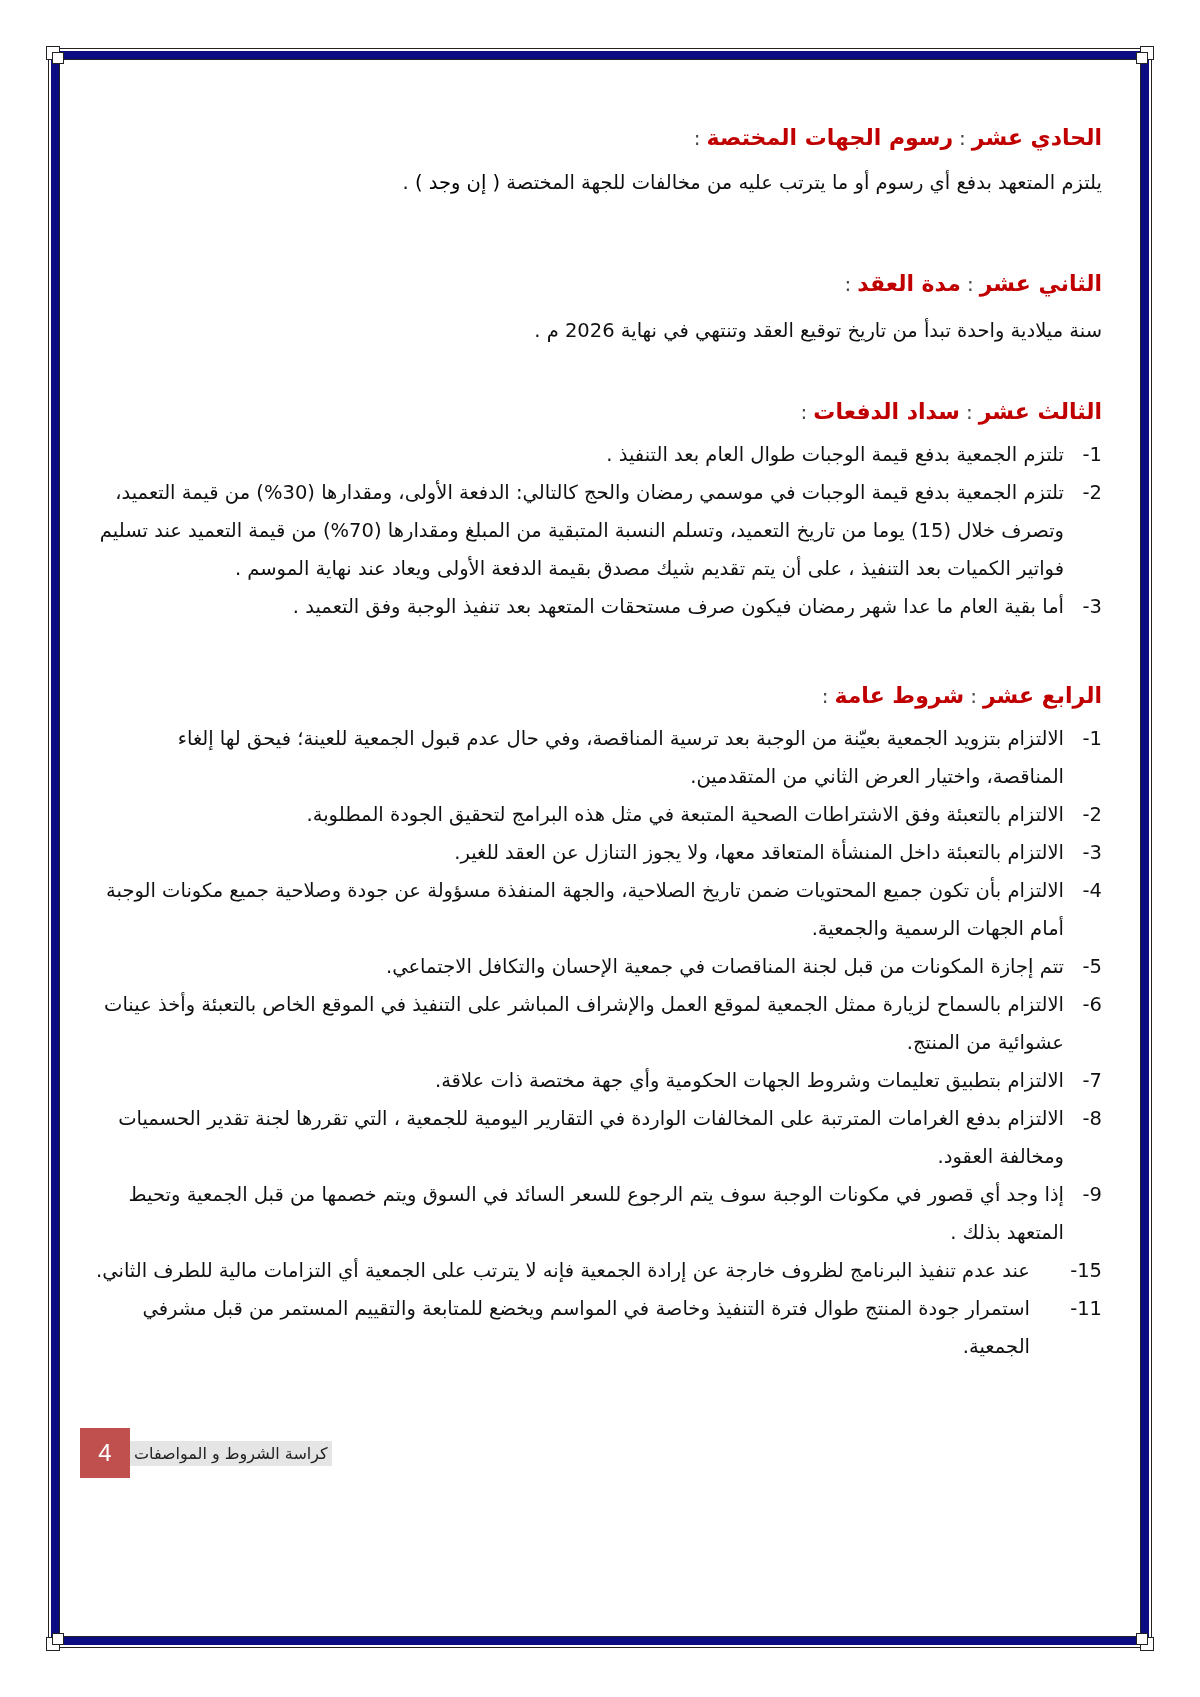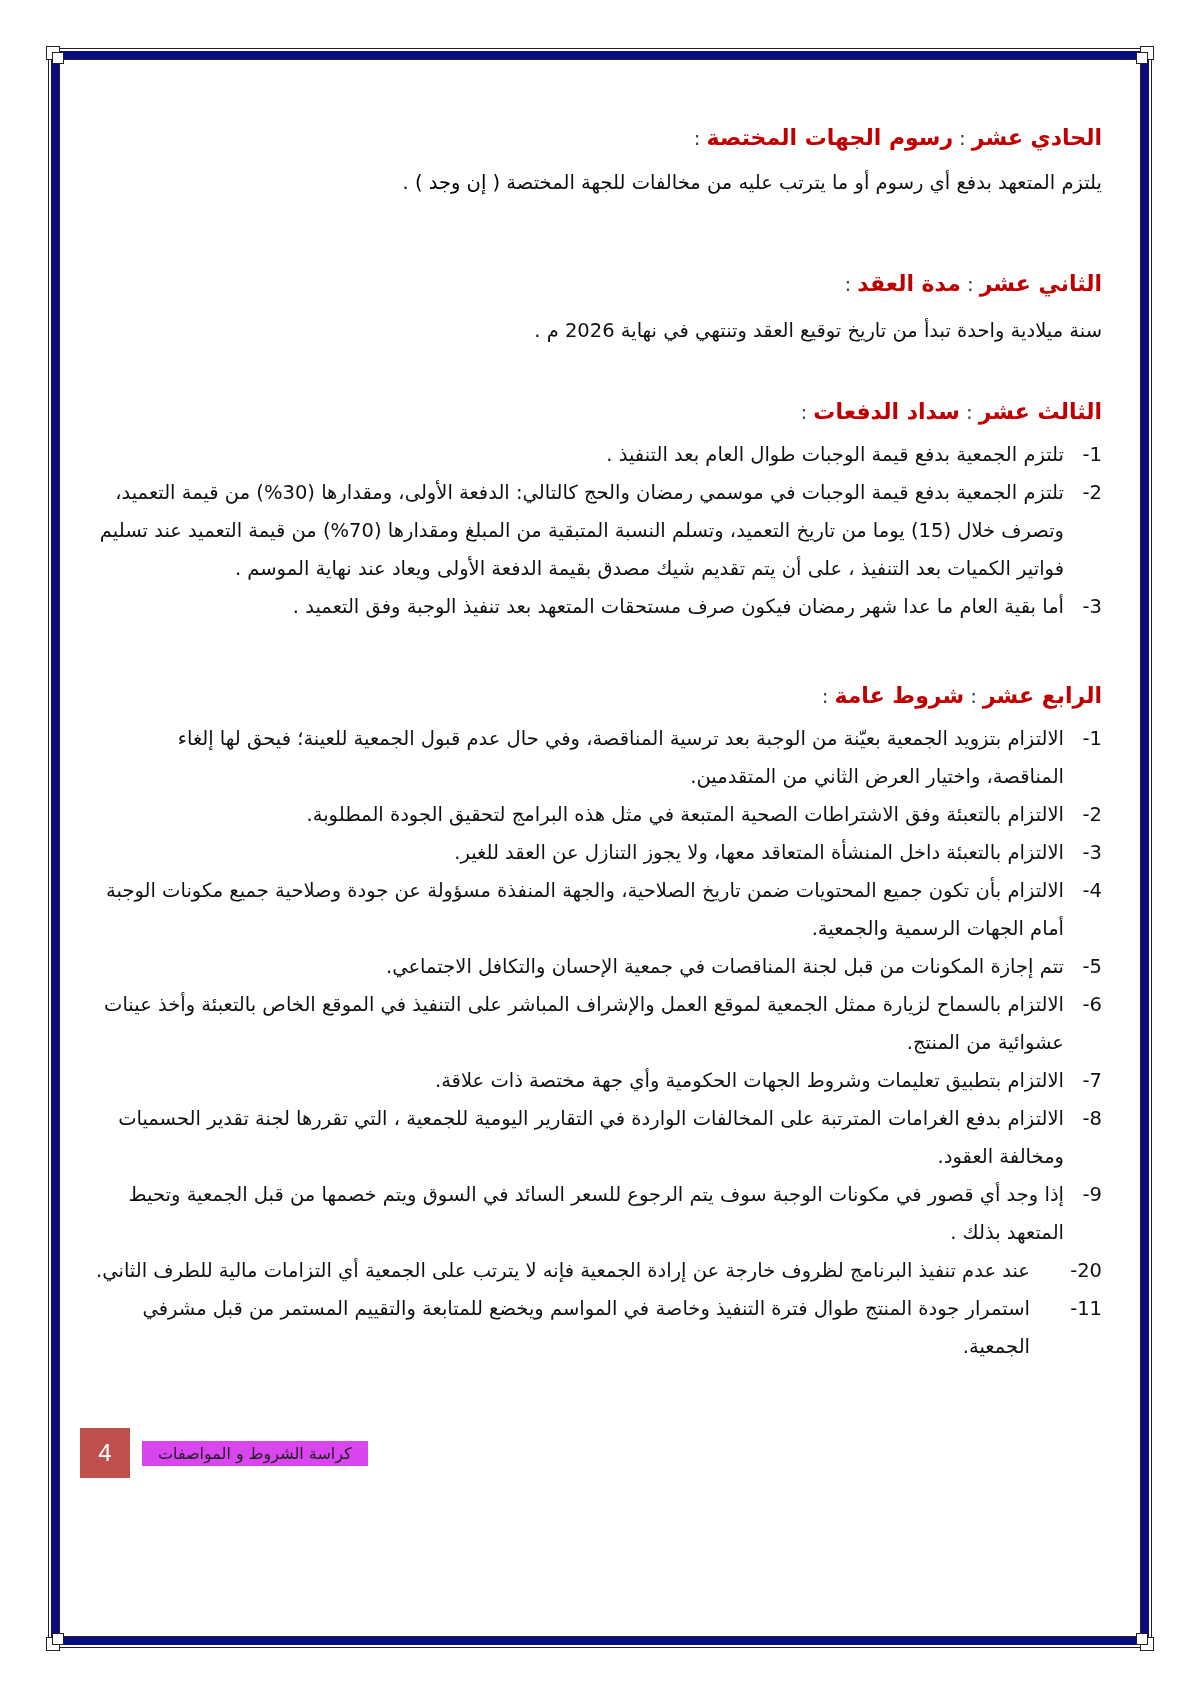--- a/index.html
+++ b/index.html
@@ -21,22 +21,22 @@
     .heading .colon { color: #444; font-weight: normal; padding: 0 6px; font-size: 20px; }
     .para { font-size: 19.5px; line-height: 38px; }
     .note { color: #000000; }
     ol.items { list-style: none; margin: 6px 0 0 0; padding: 0; }
     ol.items li { position: relative; padding-right: 38px; font-size: 19.5px; line-height: 38px; }
     ol.items li .num { position: absolute; right: 0; top: 0; direction: ltr; }
     ol.items li.wide { padding-right: 72px; }
     .footer { position: absolute; left: 80px; top: 1428px; height: 50px; display: flex; align-items: center; direction: ltr; }
     .page-num { width: 50px; height: 50px; background: #c0504d; color: #fff; font-family: "Liberation Sans", sans-serif;
                 font-size: 24px; display: flex; align-items: center; justify-content: center; }
-    .doc-title { margin-left: 12px; background: #d946ef; color: #222; font-family: "DejaVu Sans", sans-serif;
-                 font-size: 16px; padding: 3px 16px; direction: rtl; }
+    .doc-title { background: #e5e5e5; color: #222; font-family: "DejaVu Sans", sans-serif;
+                 font-size: 16px; padding: 3px 4px; direction: rtl; }
   </style>
 </head>
 <body>
 
 <div class="frame-outer"></div>
 <div class="frame-band"></div>
 <div class="frame-inner"></div>
 <div class="corner" style="left:46px;top:46px"></div>
 <div class="corner c2" style="left:52px;top:52px"></div>
 <div class="corner" style="left:1140px;top:46px"></div>
@@ -83,21 +83,21 @@
     <ol class="items">
       <li><span class="num">-1</span><span>الالتزام بتزويد الجمعية بعيّنة من الوجبة بعد ترسية المناقصة، وفي حال عدم قبول الجمعية للعينة؛ فيحق لها إلغاء المناقصة، واختيار العرض الثاني من المتقدمين.</span></li>
       <li><span class="num">-2</span><span>الالتزام بالتعبئة وفق الاشتراطات الصحية المتبعة في مثل هذه البرامج لتحقيق الجودة المطلوبة.</span></li>
       <li><span class="num">-3</span><span>الالتزام بالتعبئة داخل المنشأة المتعاقد معها، ولا يجوز التنازل عن العقد للغير.</span></li>
       <li><span class="num">-4</span><span>الالتزام بأن تكون جميع المحتويات ضمن تاريخ الصلاحية، والجهة المنفذة مسؤولة عن جودة وصلاحية جميع مكونات الوجبة أمام الجهات الرسمية والجمعية.</span></li>
       <li><span class="num">-5</span><span>تتم إجازة المكونات من قبل لجنة المناقصات في جمعية الإحسان والتكافل الاجتماعي.</span></li>
       <li><span class="num">-6</span><span>الالتزام بالسماح لزيارة ممثل الجمعية لموقع العمل والإشراف المباشر على التنفيذ في الموقع الخاص بالتعبئة وأخذ عينات عشوائية من المنتج.</span></li>
       <li><span class="num">-7</span><span>الالتزام بتطبيق تعليمات وشروط الجهات الحكومية وأي جهة مختصة ذات علاقة.</span></li>
       <li><span class="num">-8</span><span>الالتزام بدفع الغرامات المترتبة على المخالفات الواردة في التقارير اليومية للجمعية ، التي تقررها لجنة تقدير الحسميات ومخالفة العقود.</span></li>
       <li><span class="num">-9</span><span>إذا وجد أي قصور في مكونات الوجبة سوف يتم الرجوع للسعر السائد في السوق ويتم خصمها من قبل الجمعية وتحيط المتعهد بذلك .</span></li>
-      <li class="wide"><span class="num">-20</span><span>عند عدم تنفيذ البرنامج لظروف خارجة عن إرادة الجمعية فإنه لا يترتب على الجمعية أي التزامات مالية للطرف الثاني.</span></li>
+      <li class="wide"><span class="num">-15</span><span>عند عدم تنفيذ البرنامج لظروف خارجة عن إرادة الجمعية فإنه لا يترتب على الجمعية أي التزامات مالية للطرف الثاني.</span></li>
       <li class="wide"><span class="num">-11</span><span>استمرار جودة المنتج طوال فترة التنفيذ وخاصة في المواسم ويخضع للمتابعة والتقييم المستمر من قبل مشرفي الجمعية.</span></li>
     </ol>
   </div>
 </div>
 
 <div class="footer">
   <div class="page-num">4</div>
   <div class="doc-title">كراسة الشروط و المواصفات</div>
 </div>
 

